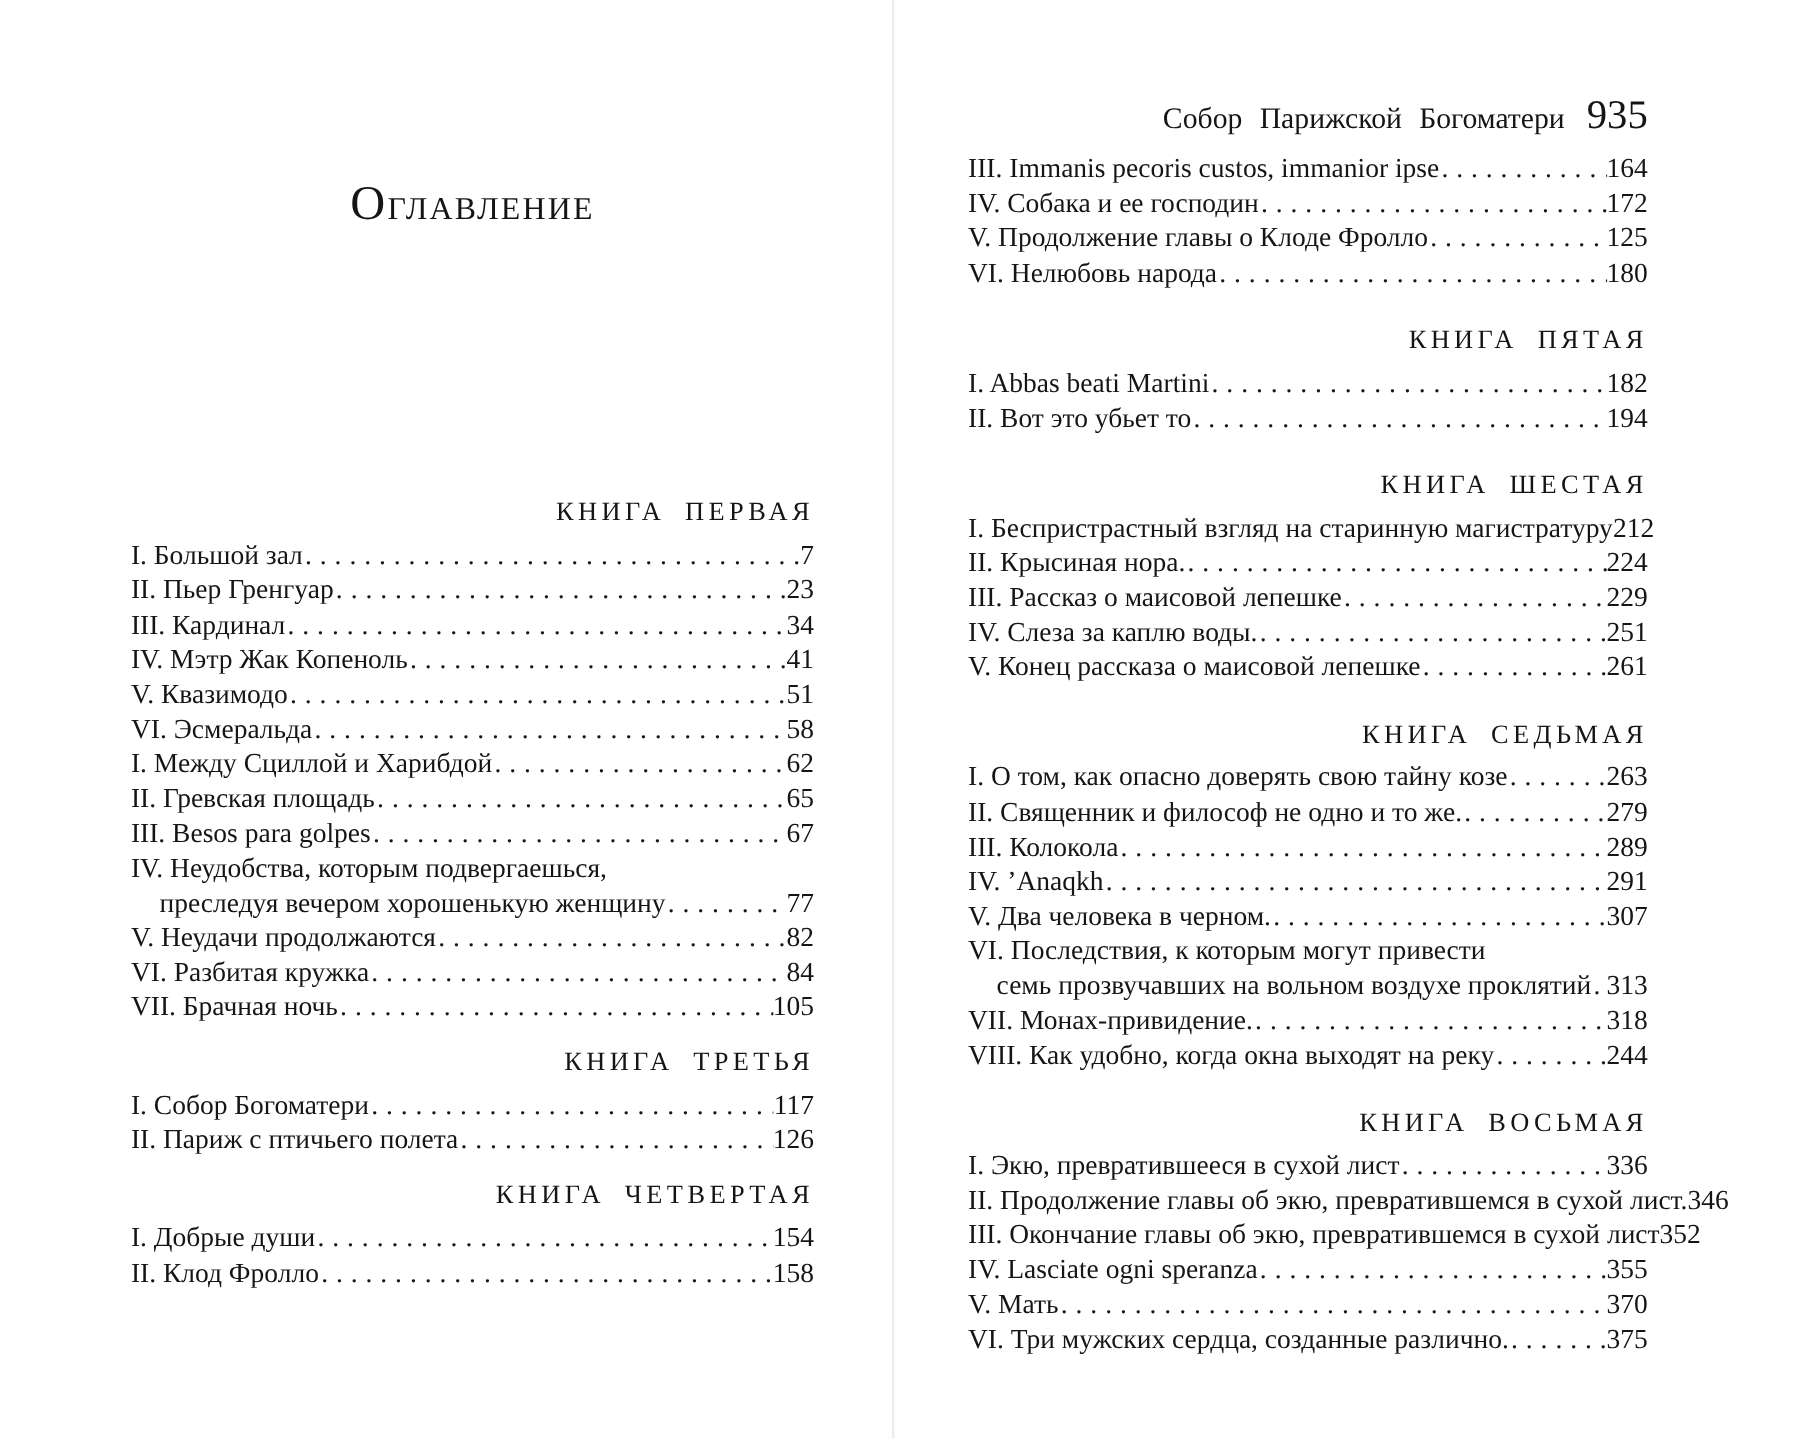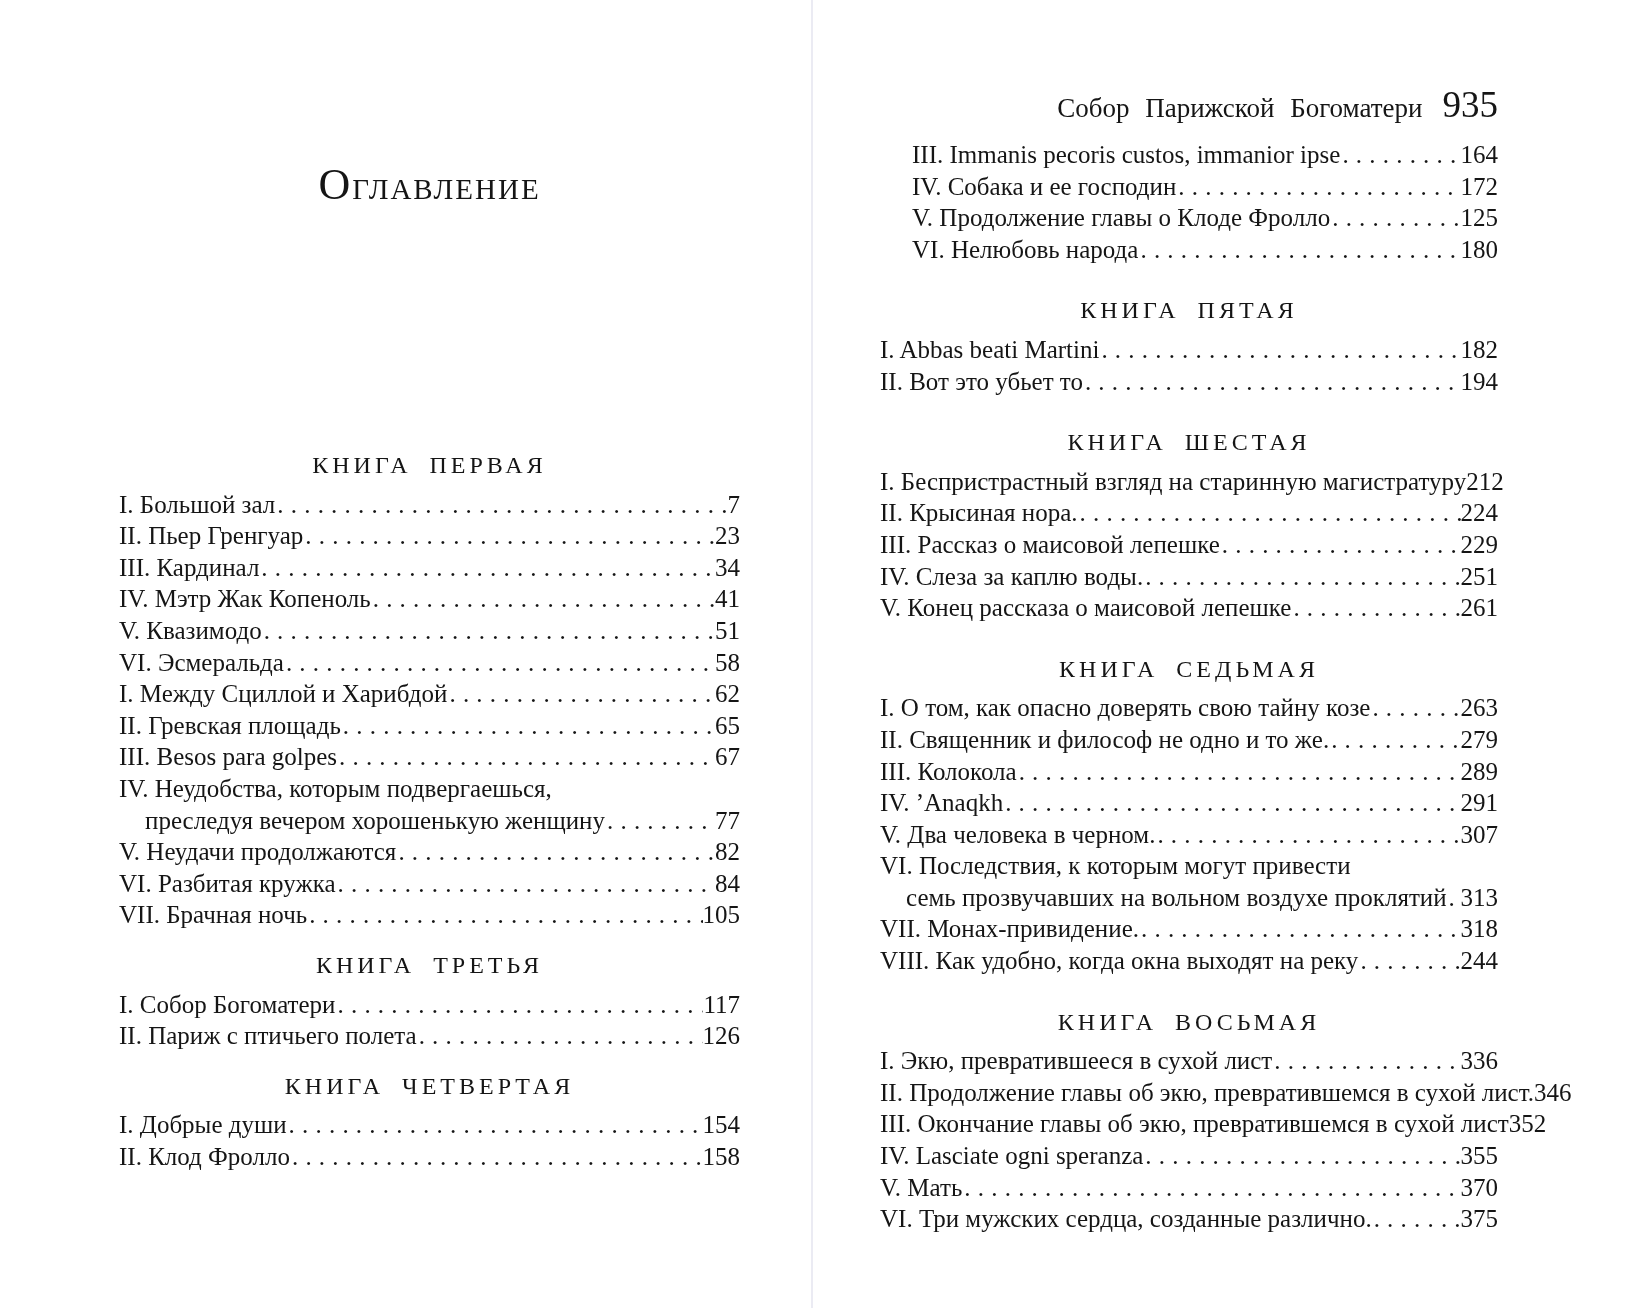--- a/index.html
+++ b/index.html
@@ -40,28 +40,28 @@
     line-height:40px;
   }
   .rh-title { font-size:27px; word-spacing:9px; white-space:nowrap; }
   .rh-num   { font-size:37px; }
 
   
   .section h2 {
     font-weight:normal;
     font-size:24px;
     line-height:31.6px;
-    text-align:center;
+    text-align:right;
     letter-spacing:4px;
     word-spacing:8px;
     margin:19px 0 7px 0;
   }
   .page-left .section.first h2 { margin-top:239px; }
   .page-right .section h2 { margin-top:30px; }
-  .page-right .section.continuation { margin-top:11px;margin-left:32px; }
+  .page-right .section.continuation { margin-top:11px; }
 
   
   .row {
     display:flex;
     align-items:baseline;
     font-size:25px;
     line-height:31.6px;
   }
   .row .label { white-space:nowrap; }
   .row.indent .label { padding-left:26px; }

